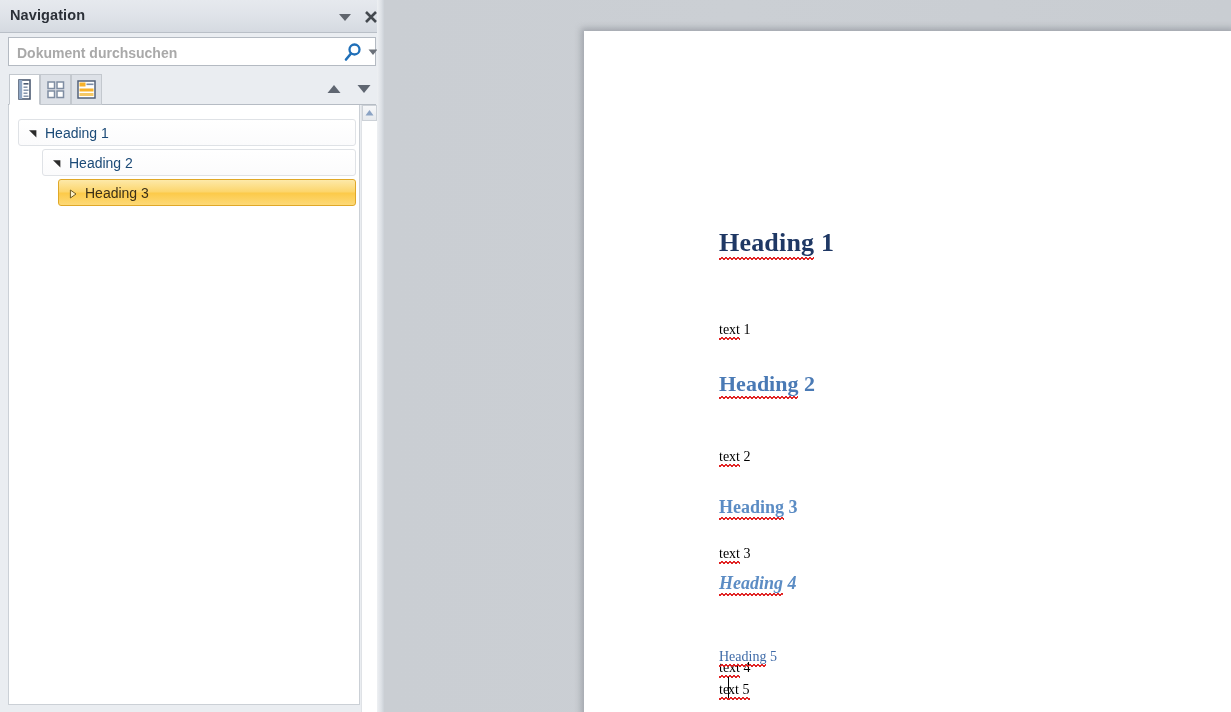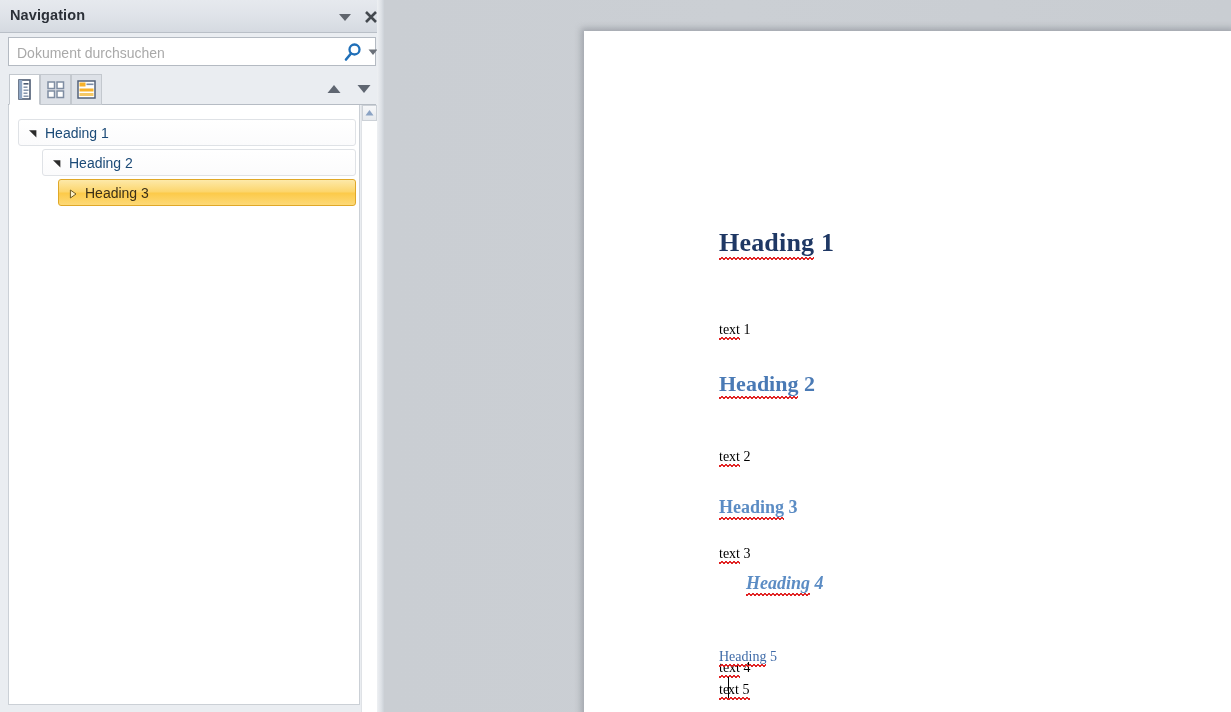--- a/index.html
+++ b/index.html
@@ -83,21 +83,20 @@
     font-weight: bold;
     font-size: 18px;
     color: #5b8cc4;
   }
   .h4 {
     font-family: "Liberation Serif", serif;
     font-weight: bold;
     font-style: italic;
     font-size: 18px;
     color: #5b8cc4;
-    margin-left: 27px;
   }
   .h5 {
     font-family: "Liberation Serif", serif;
     font-weight: normal;
     font-size: 14px;
     color: #3f6ba8;
   }
   .bodytext {
     font-size: 14px;
   }
@@ -165,20 +164,21 @@
     left: 6px;
     top: 0;
     width: 300px;
     height: 27px;
     border: none;
     outline: none;
     background: transparent;
     font-family: "Liberation Sans", sans-serif;
     font-size: 14px;
     color: #333;
+    font-weight: bold;
   }
   #search-input::placeholder { color: #a9a9a9; opacity: 1; }
   #search-icon-btn {
     position: absolute;
     left: 333px;
     top: 4px;
     width: 22px;
     height: 20px;
     cursor: pointer;
   }

